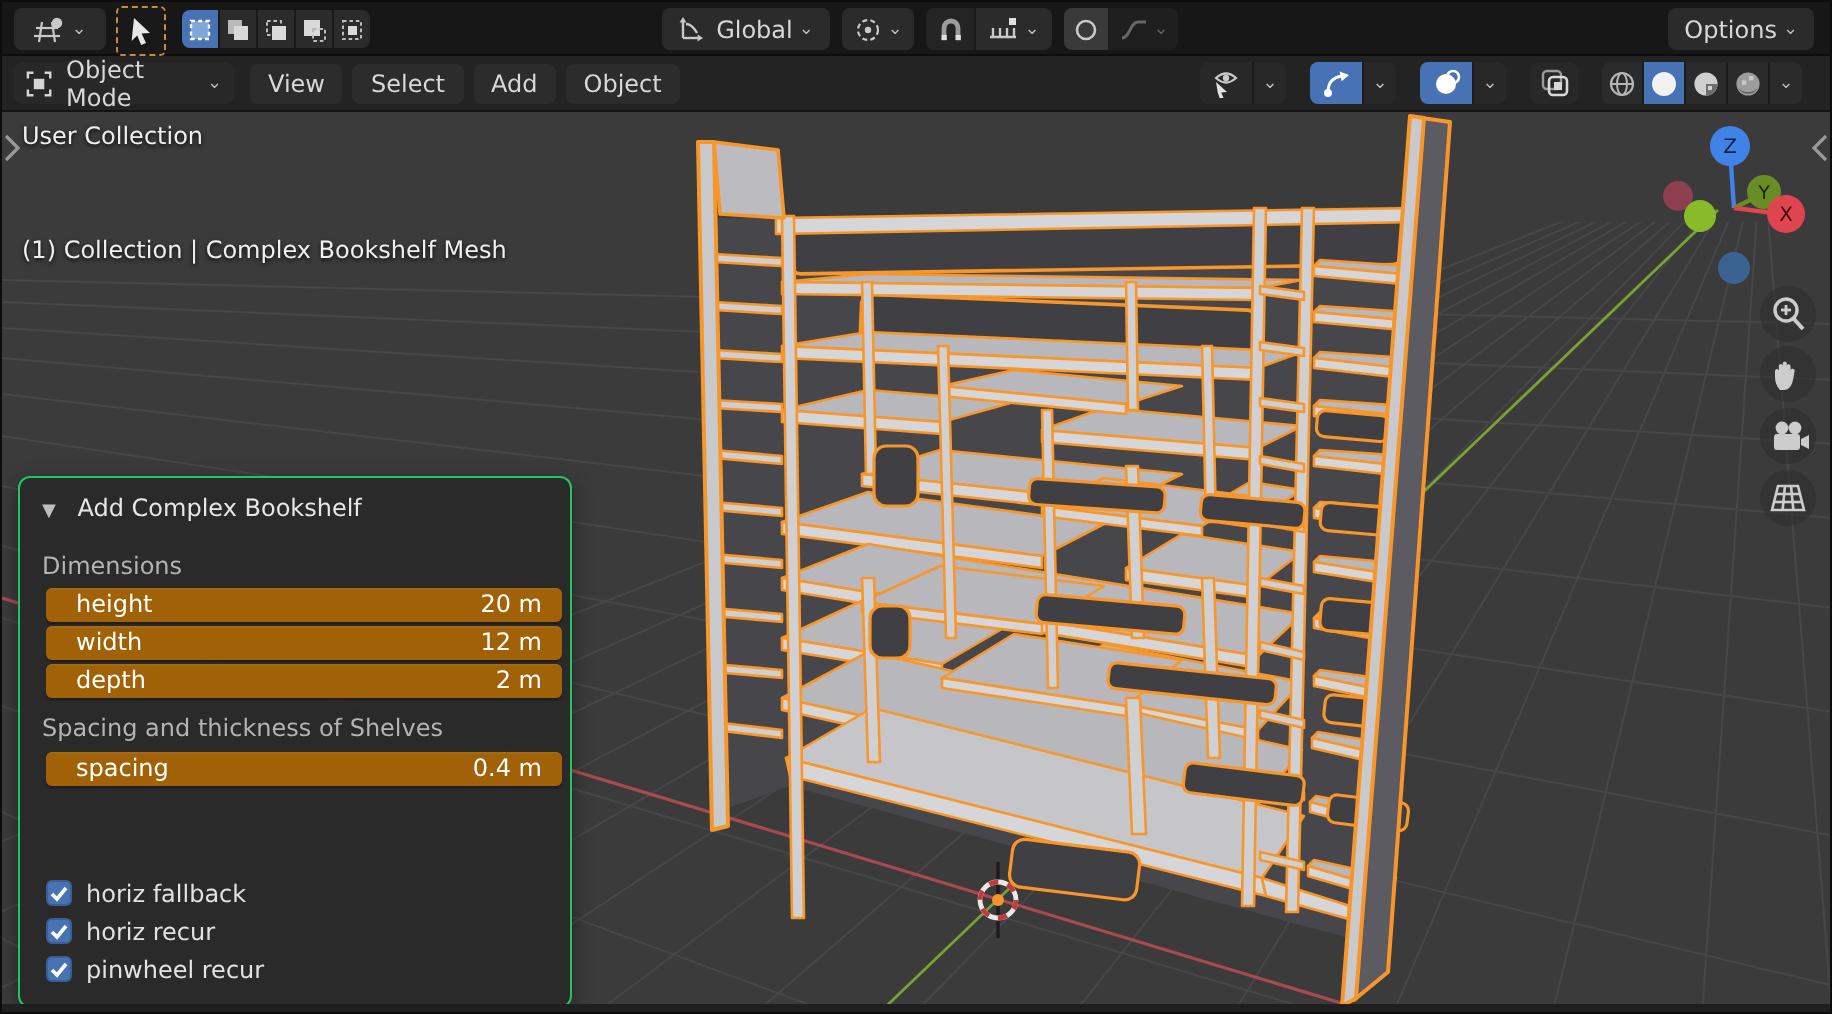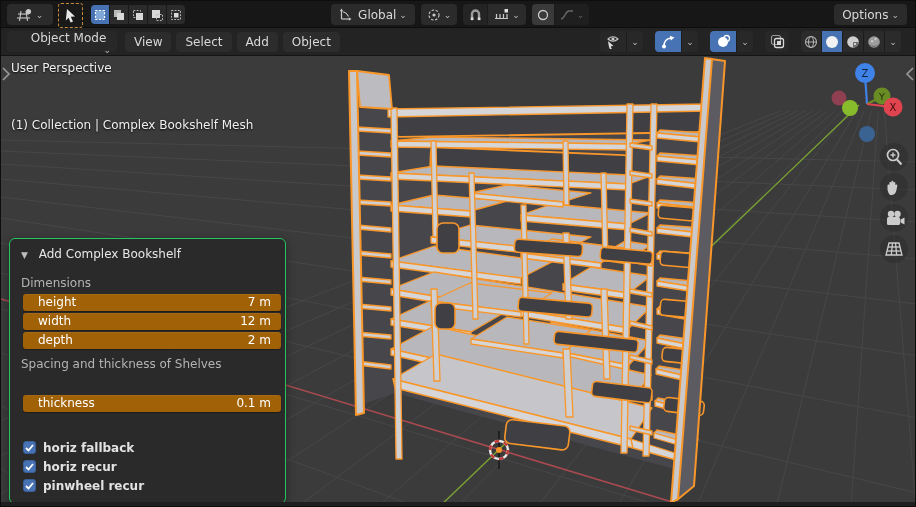--- a/index.html
+++ b/index.html
@@ -31,21 +31,21 @@
   
   #oppanel{position:absolute;left:8px;top:237px;width:277px;height:266px;background:rgba(41,41,41,.97);
        border:1px solid #22c55e;border-radius:6px;box-sizing:border-box;box-shadow:0 3px 10px rgba(0,0,0,.4);}
   .ptitle{position:absolute;left:11px;top:8px;color:#e6e6e6;}
   .ptri{color:#bdbdbd;font-size:9px;margin-right:7px;}
   .plabel{position:absolute;left:11px;color:#b4b4b4;}
   .slider{position:absolute;left:13px;width:258px;height:17px;background:#a16207;border-radius:3px;
        color:#fff;line-height:17px;box-shadow:inset 0 1px 0 rgba(255,255,255,.05),0 1px 1px rgba(0,0,0,.3);}
   .slider .lab{position:absolute;left:15px;}
   .slider .val{position:absolute;right:10px;}
-  .chkrow{position:absolute;left:13px;display:flex;align-items:center;gap:7px;color:#e2e2e2;height:15px;font-weight:bold;}
+  .chkrow{position:absolute;left:13px;display:flex;align-items:flex-start;gap:7px;color:#e2e2e2;height:15px;}
   .chkbox{width:13px;height:13px;background:#4772b3;border-radius:3px;border:1px solid #3a5f97;box-sizing:border-box;
        display:flex;align-items:center;justify-content:center;}
   
   .navbtn{position:absolute;left:879px;width:28px;height:28px;border-radius:50%;background:rgba(45,45,45,.55);
        display:flex;align-items:center;justify-content:center;}
   .edgechev{position:absolute;color:#9a9a9a;}
   svg{display:block;}
 </style>
 </head>
 <body>
@@ -342,21 +342,21 @@
       </div>
     </div>
 
     <div class="btn" style="position:absolute;right:10px;top:3px;padding:0 8px;">
       <span>Options</span>
       <span class="chev">⌄</span>
     </div>
   </div>
 
   <div class="row2">
-    <div class="btn" style="position:absolute;left:6px;top:3px;width:104px;justify-content:flex-start;padding-left:6px;background:#282828;flex-direction:column;">
+    <div class="btn" style="position:absolute;left:6px;top:3px;width:104px;justify-content:flex-start;padding-left:6px;background:#282828;">
       <svg width="14" height="14" viewBox="0 0 14 14">
         <g stroke="#d5d5d5" stroke-width="1.3" fill="none">
           <path d="M1,4 V1 H4"></path>
             <path d="M10,1 H13 V4"></path>
             <path d="M13,10 V13 H10"></path>
             <path d="M4,13 H1 V10"></path>
         </g>
           <rect x="4.2" y="4.2" width="5.6" height="5.6" fill="#d5d5d5"></rect>
       </svg>
       <span style="margin-left:7px;">Object Mode</span>
@@ -448,21 +448,21 @@
               <rect x="4" y="5.2" width="2.2" height="2.2" fill="#c7c7c7"></rect>
           </svg>
         </div>
         <div class="btn" style="width:16px;">
             <span class="chev" style="margin:0">⌄</span>
           </div>
       </div>
     </div>
   </div>
 
-  <div class="vptext" style="left:10px;top:60px;">User Perspective</div>
+  <div class="vptext" style="left:10px;top:60px;">User Collection</div>
   <div class="vptext" style="left:10px;top:79px;margin-top:38px;">(1) Collection | Complex Bookshelf Mesh</div>
 
   <svg class="edgechev" style="left:0;top:64px;" width="10" height="18">
       <polyline points="2,3 8,9 2,15" fill="none" stroke="#9a9a9a" stroke-width="1.6"></polyline>
     </svg>
   <svg class="edgechev" style="left:904px;top:64px;" width="10" height="18">
       <polyline points="8,3 2,9 8,15" fill="none" stroke="#9a9a9a" stroke-width="1.6"></polyline>
     </svg>
 
   <svg style="position:absolute;left:826px;top:52px;" width="80" height="92" viewBox="0 0 80 92">
@@ -515,35 +515,35 @@
 
   <div id="oppanel">
     <div class="ptitle">
       <span class="ptri">▼</span>
       <span>Add Complex Bookshelf</span>
     </div>
     <div class="plabel" style="top:37px;">Dimensions</div>
 
     <div class="slider" style="top:55px;">
       <span class="lab">height</span>
-      <span class="val">7 m</span>
+      <span class="val">20 m</span>
     </div>
     <div class="slider" style="top:74px;">
       <span class="lab">width</span>
       <span class="val">12 m</span>
     </div>
     <div class="slider" style="top:93px;">
       <span class="lab">depth</span>
       <span class="val">2 m</span>
     </div>
 
     <div class="plabel" style="top:118px;">Spacing and thickness of Shelves</div>
-    <div class="slider" style="top:156px;">
-      <span class="lab">thickness</span>
-      <span class="val">0.1 m</span>
+    <div class="slider" style="top:137px;">
+      <span class="lab">spacing</span>
+      <span class="val">0.4 m</span>
     </div>
 
 
     <div class="chkrow" style="top:201px;">
       <span class="chkbox">
         <svg width="9" height="8">
             <polyline points="1,4 3.5,6.5 8,1" fill="none" stroke="#fff" stroke-width="1.8"></polyline>
           </svg>
       </span>
         <span>horiz fallback</span>

